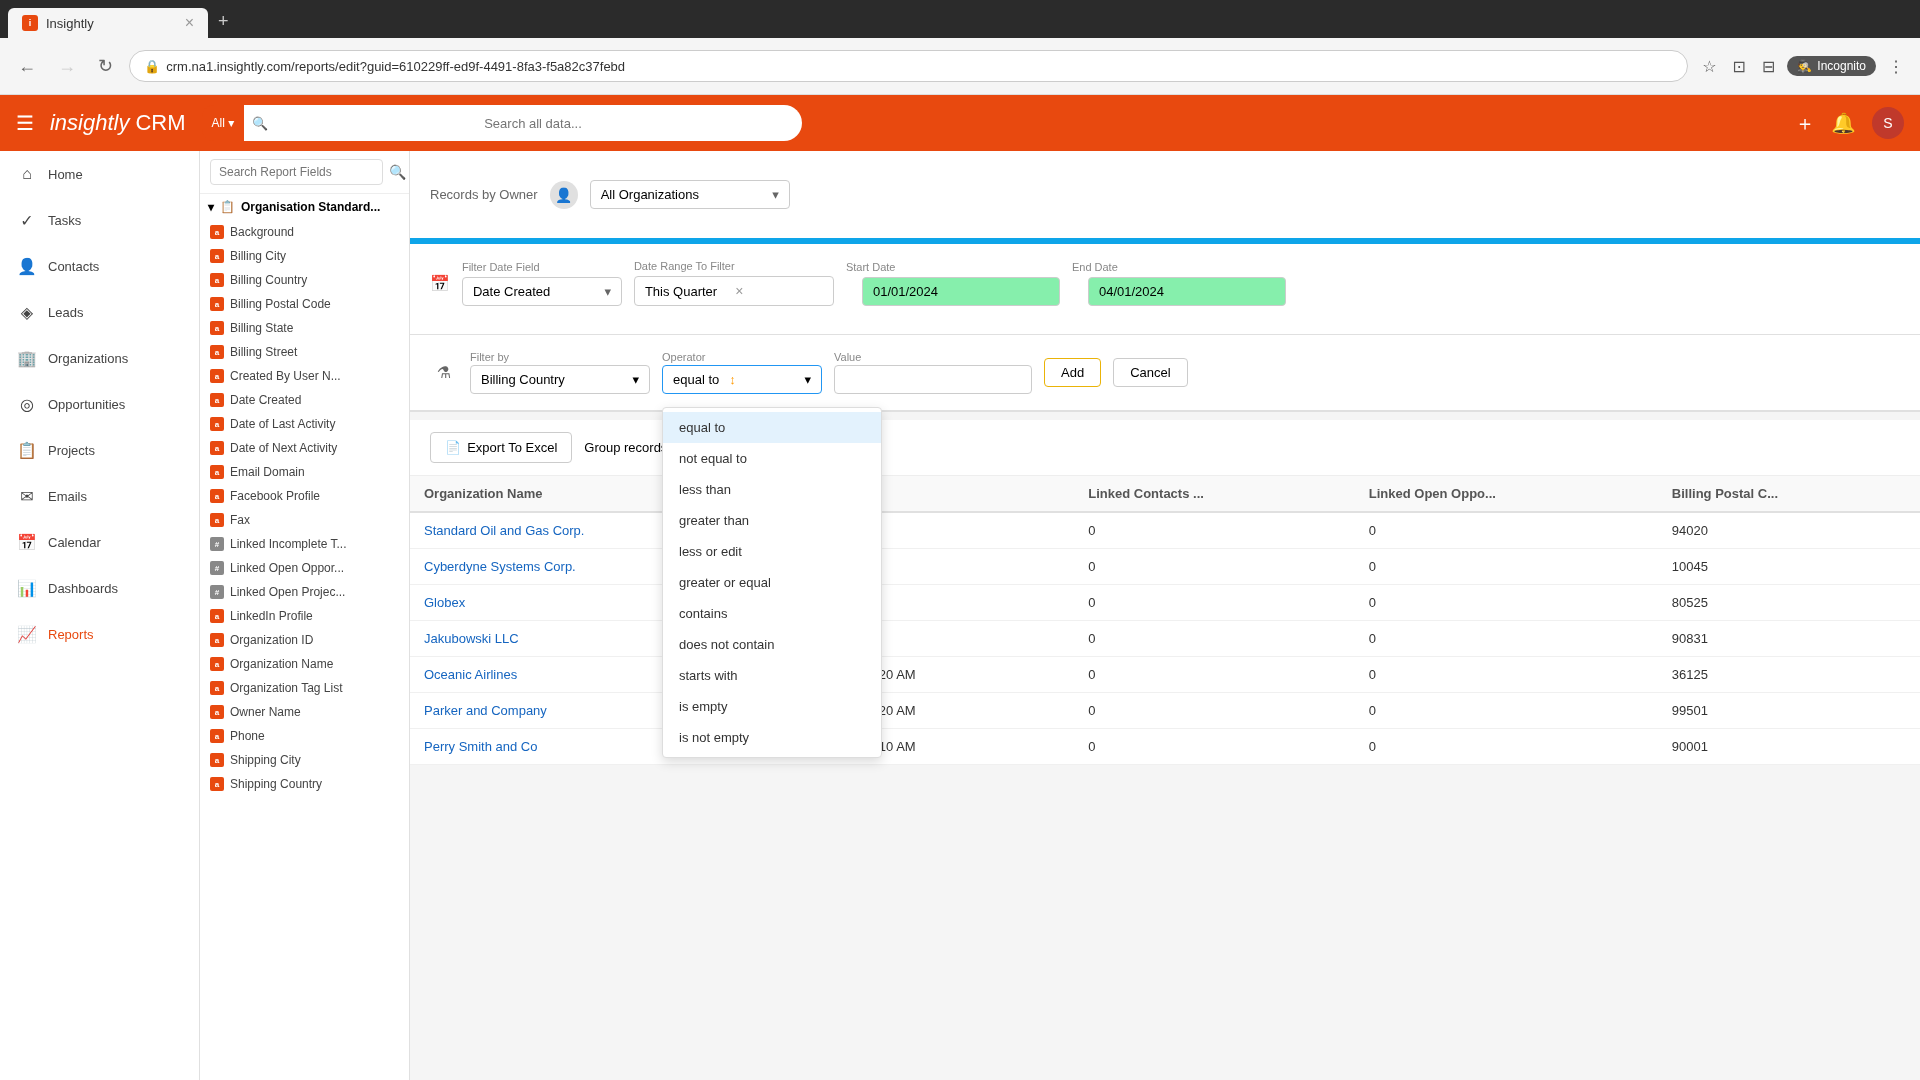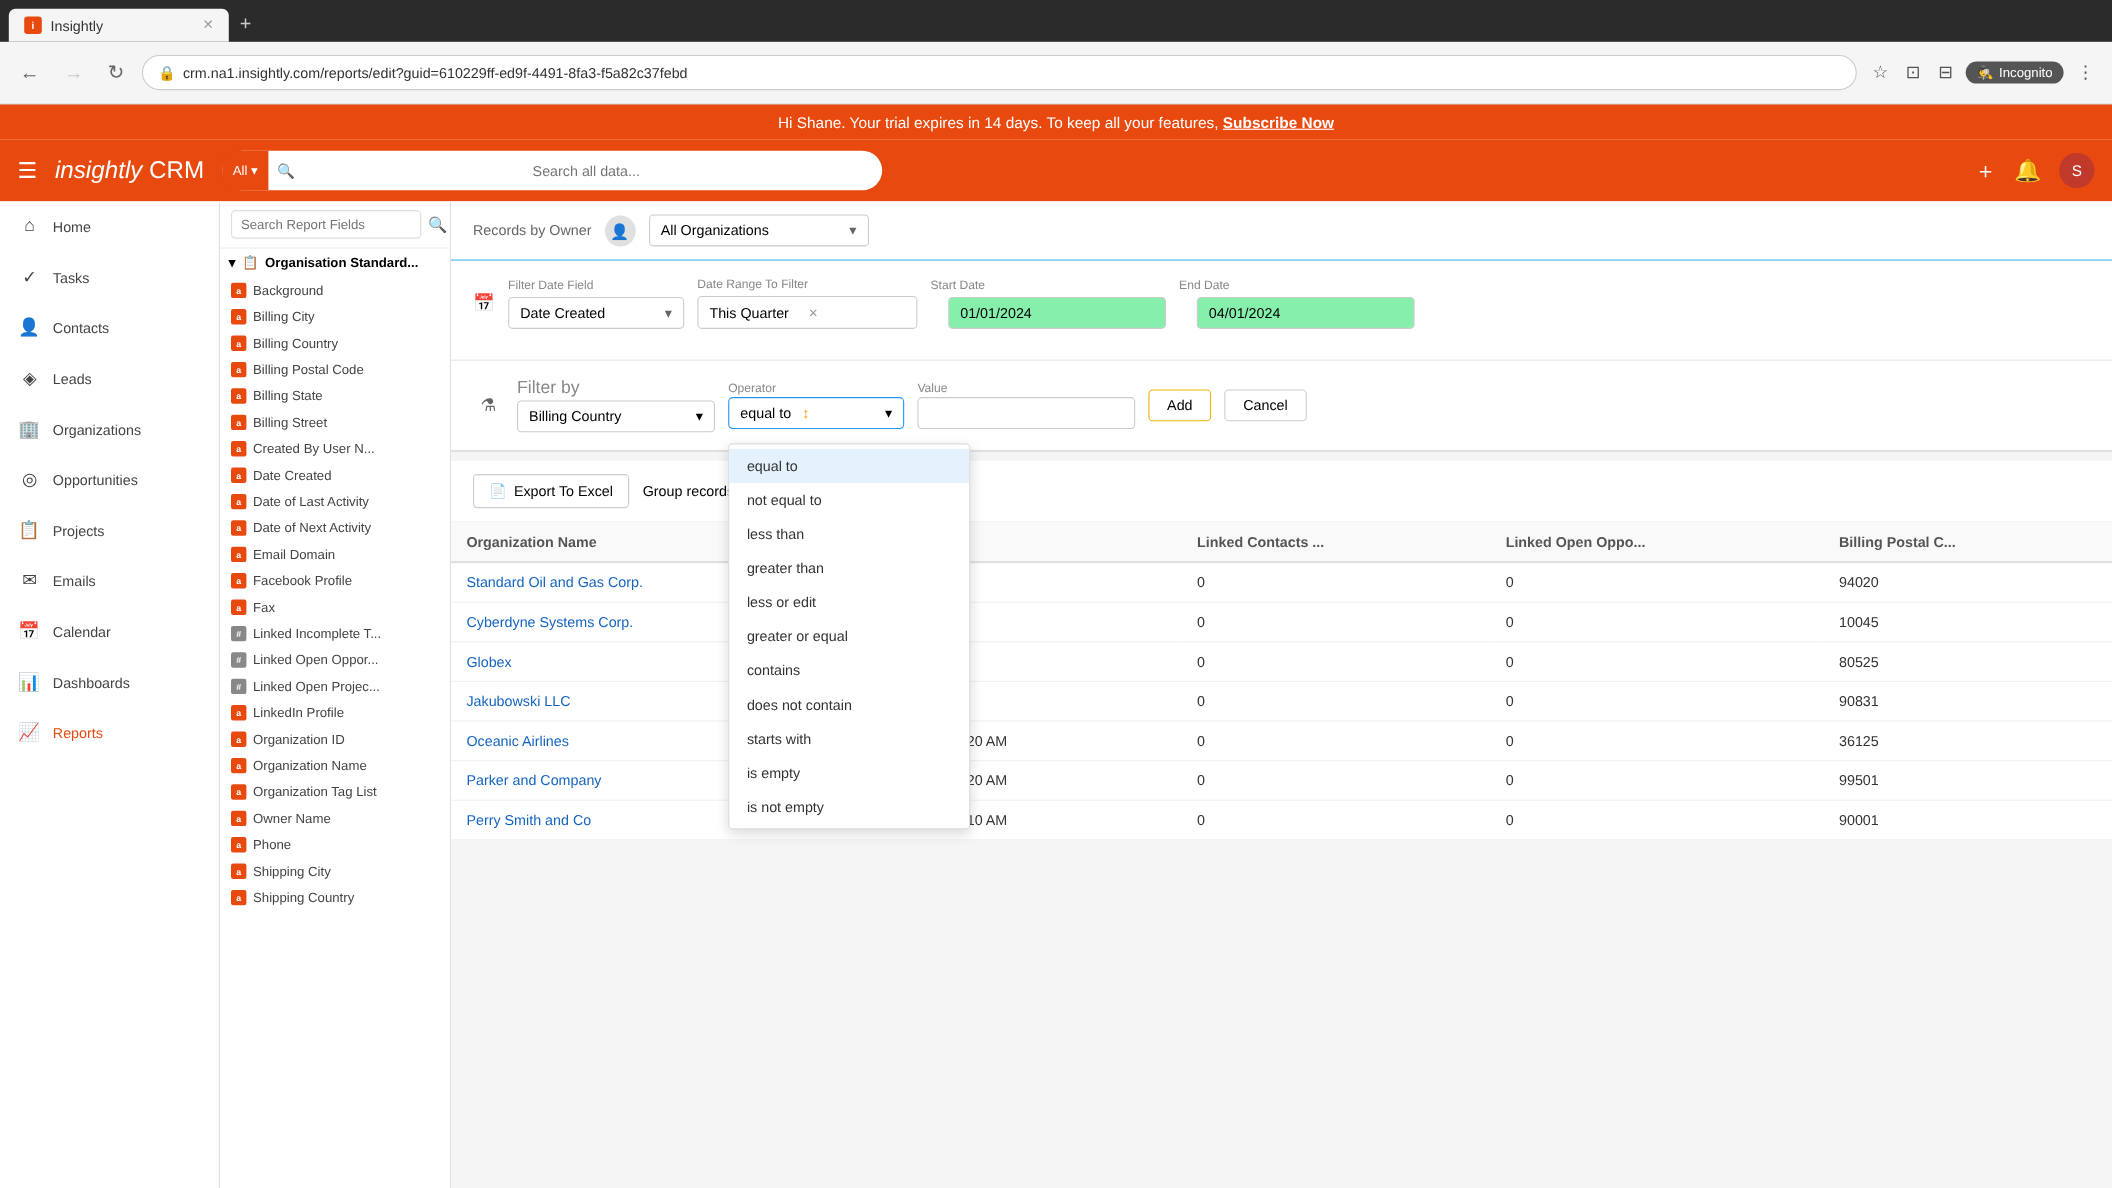--- a/index.html
+++ b/index.html
@@ -85,21 +85,21 @@
 
     
     .table-section { background: #fff; margin-top: 8px; }
     .table-toolbar { padding: 12px 20px; display: flex; align-items: center; gap: 12px; border-bottom: 1px solid #eee; }
     .btn-export { background: #fff; border: 1px solid #ccc; border-radius: 4px; padding: 7px 14px; font-size: 13px; cursor: pointer; display: flex; align-items: center; gap: 6px; }
     table { width: 100%; border-collapse: collapse; }
     th { background: #f9f9f9; border-bottom: 2px solid #e0e0e0; padding: 10px 14px; text-align: left; font-size: 13px; font-weight: 600; color: #555; white-space: nowrap; }
     td { border-bottom: 1px solid #f0f0f0; padding: 10px 14px; font-size: 13px; color: #333; }
     td a { color: #1565C0; text-decoration: none; }
 
-    .records-owner-section { background: #fff; padding: 12px 20px; border-bottom: 1px solid #0ea5e9; display: flex; align-items: center; gap: 12px; }
+    .records-owner-section { background: #fff; padding: 29px 20px; border-bottom: 6px solid #0ea5e9; display: flex; align-items: center; gap: 12px; }
     .owner-icon { width: 28px; height: 28px; border-radius: 50%; background: #e0e0e0; display: flex; align-items: center; justify-content: center; font-size: 14px; color: #666; }
     .dropdown-menu.operator-dropdown { top: 36px; left: 0; min-width: 200px; }
   </style>
 </head>
 <body>
 
 <div class="browser-chrome">
   <div class="browser-tabs">
     <div class="browser-tab active">
       <div class="tab-favicon">i</div>
@@ -124,24 +124,20 @@
         <span>🕵</span>
         <span>Incognito</span>
       </div>
       <button class="browser-action-btn">⋮</button>
     </div>
   </div>
 </div>
 
 <div class="app-wrapper">
 
-  <div class="trial-banner">
-    <span>Hi Shane. Your trial expires in 14 days. To keep all your features,</span>
-    <a>Subscribe Now</a>
-  </div>
 
   <div class="app-header">
     <span class="hamburger">☰</span>
     <div class="logo">
       <span class="logo-name">insightly</span>
       <span class="logo-crm">CRM</span>
     </div>
     <div class="search-bar">
       <button class="search-all-btn">
         <span>All ▾</span>
@@ -351,21 +347,21 @@
             <span style="font-size:11px;color:#888;">End Date</span>
             <input class="date-input" type="text" value="04/01/2024" style="">
           </div>
         </div>
       </div>
 
       <div class="filterby-section">
         <div class="filterby-row">
           <div class="filter-icon">⚗</div>
           <div style="display:flex;flex-direction:column;gap:2px;">
-            <span style="font-size:16px;color:#888;">Filter by</span>
+            <span style="font-size:11px;color:#888;">Filter by</span>
             <div class="filterby-select">
               <span>Billing Country</span>
               <span class="chevron" style="margin-left:auto;">▾</span>
             </div>
           </div>
           <div style="display:flex;flex-direction:column;gap:2px;position:relative;">
             <span style="font-size:11px;color:#888;">Operator</span>
             <div class="operator-select">
               <span>equal to</span>
               <span style="margin-left:4px;color:#f90;">↕</span>

